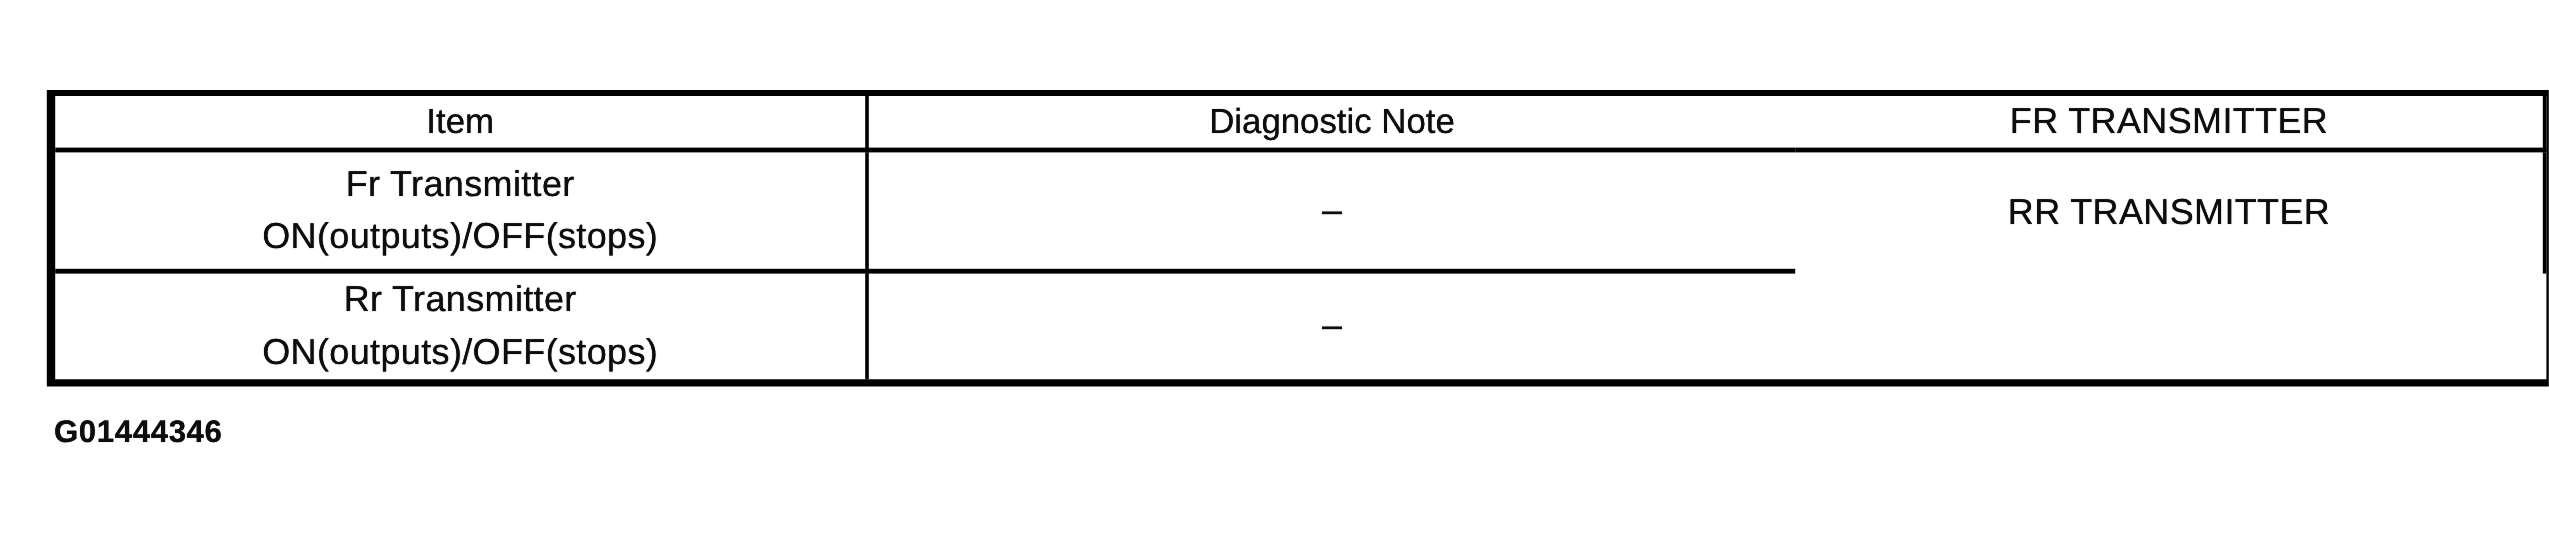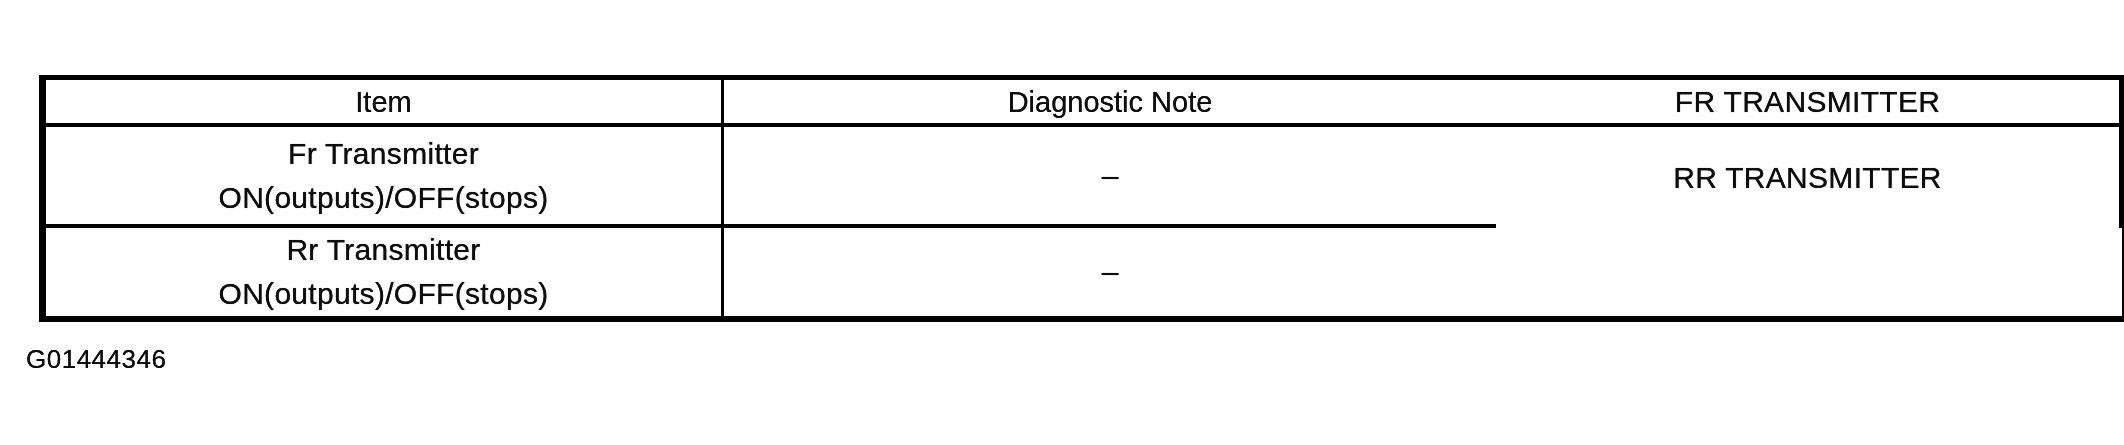--- a/index.html
+++ b/index.html
@@ -55,26 +55,27 @@
     line-height: 44px;
     text-shadow: 0 0 0.7px #000;
     letter-spacing: 0.3px;
   }
   .dash-cell {
     font-size: 30px;
     text-shadow: 0 0 0.7px #000;
   }
   .figure-id {
     position: absolute;
-    left: 26px;
+    left: 45px;
     top: 344px;
     font-size: 26px;
     line-height: 30px;
     text-shadow: 0 0 0.6px #000;
     letter-spacing: 0.5px;
+    font-weight: bold;
   }
 </style>
 </head>
 <body>
 
 <div class="diag-table">
 
   <div class="cell header-cell">Item</div>
   <div class="cell header-cell last-col">Diagnostic Note</div>
 

